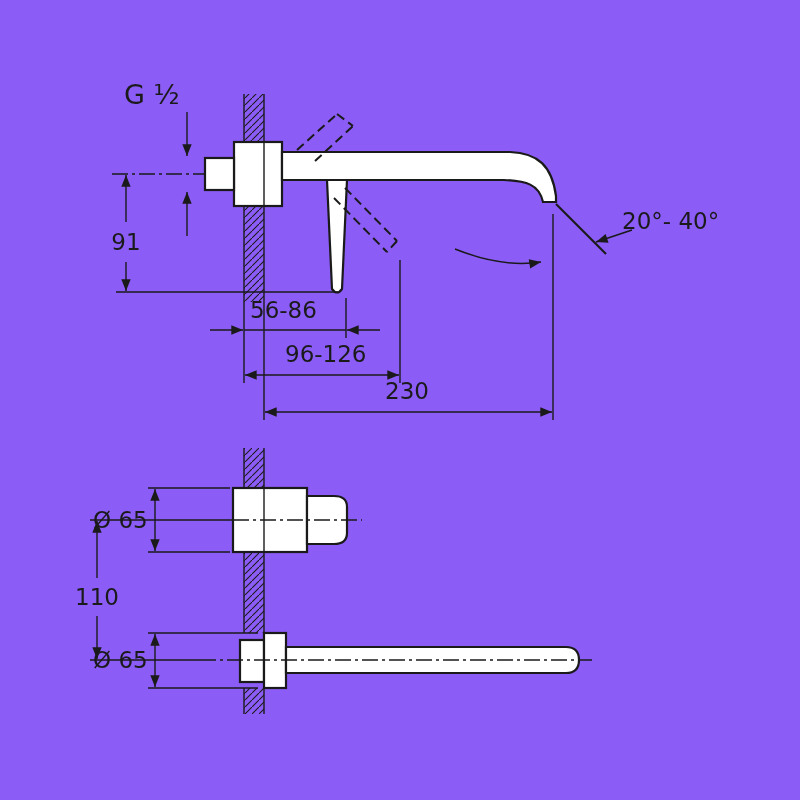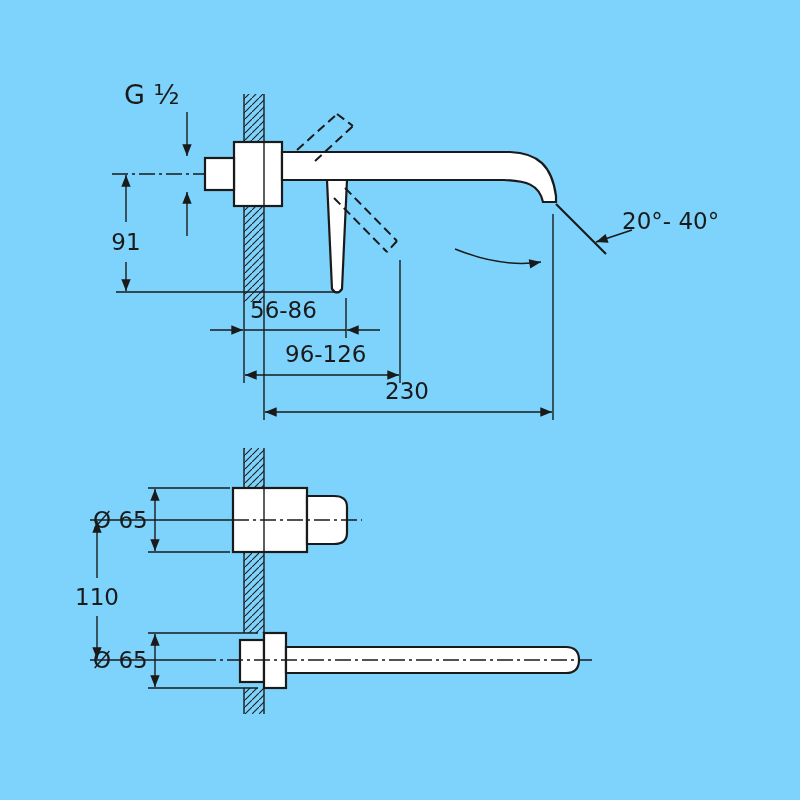--- a/index.html
+++ b/index.html
@@ -3,21 +3,21 @@
 <meta charset="utf-8">
 <style>
   html, body {
     margin: 0;
     padding: 0;
     background: #ffffff;
   }
   .canvas {
     width: 800px;
     height: 800px;
-    background: #7dd3fc;
+    background: #8b5cf6;
     position: relative;
     overflow: hidden;
   }
   svg {
     display: block;
   }
   .dim-text {
     font-family: "DejaVu Sans", "Liberation Sans", sans-serif;
     font-size: 23px;
     fill: #1a1a1a;

